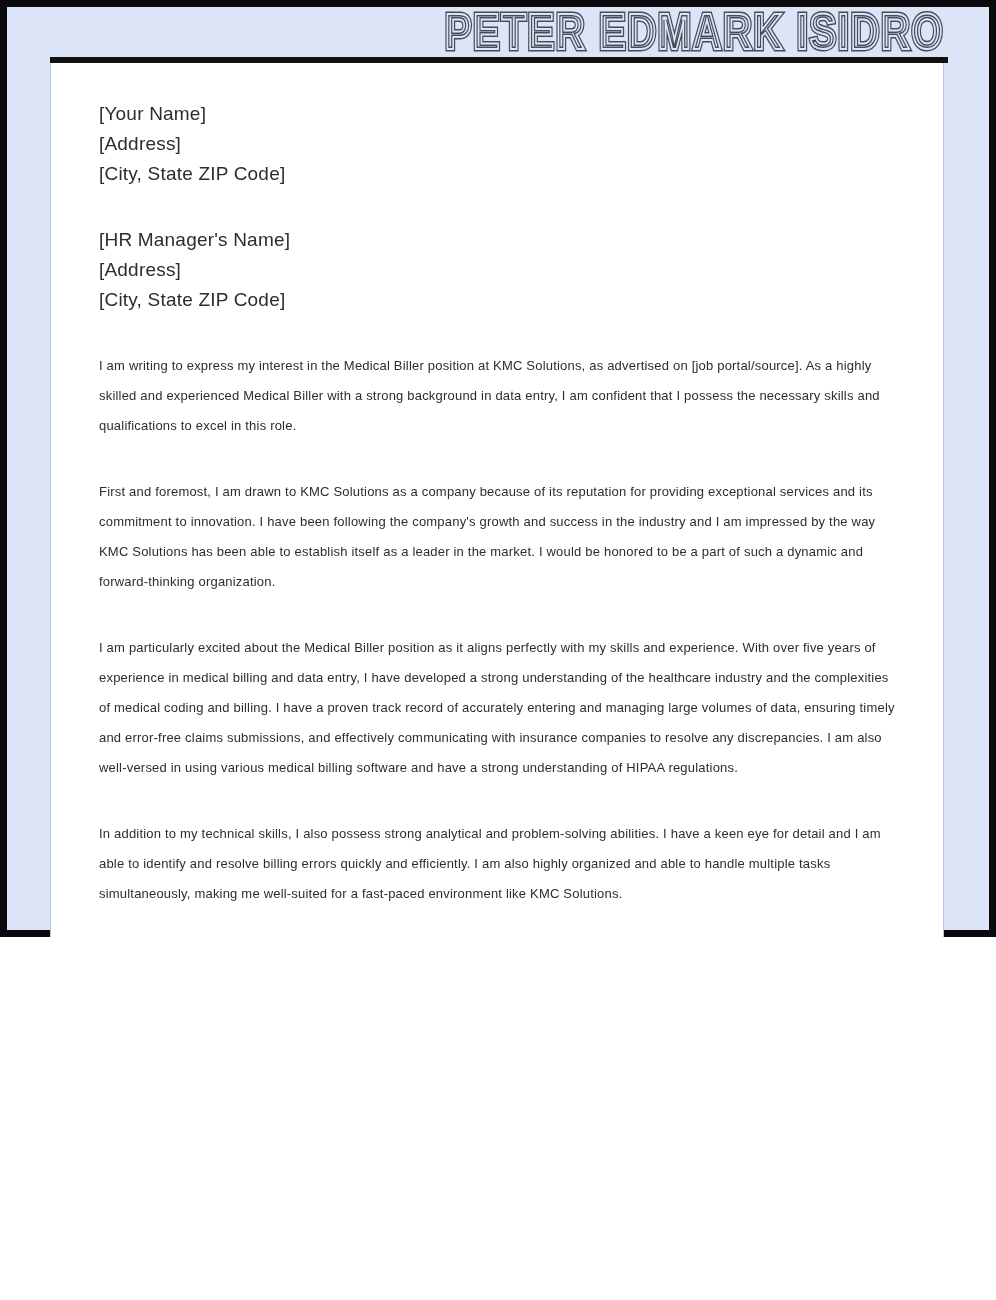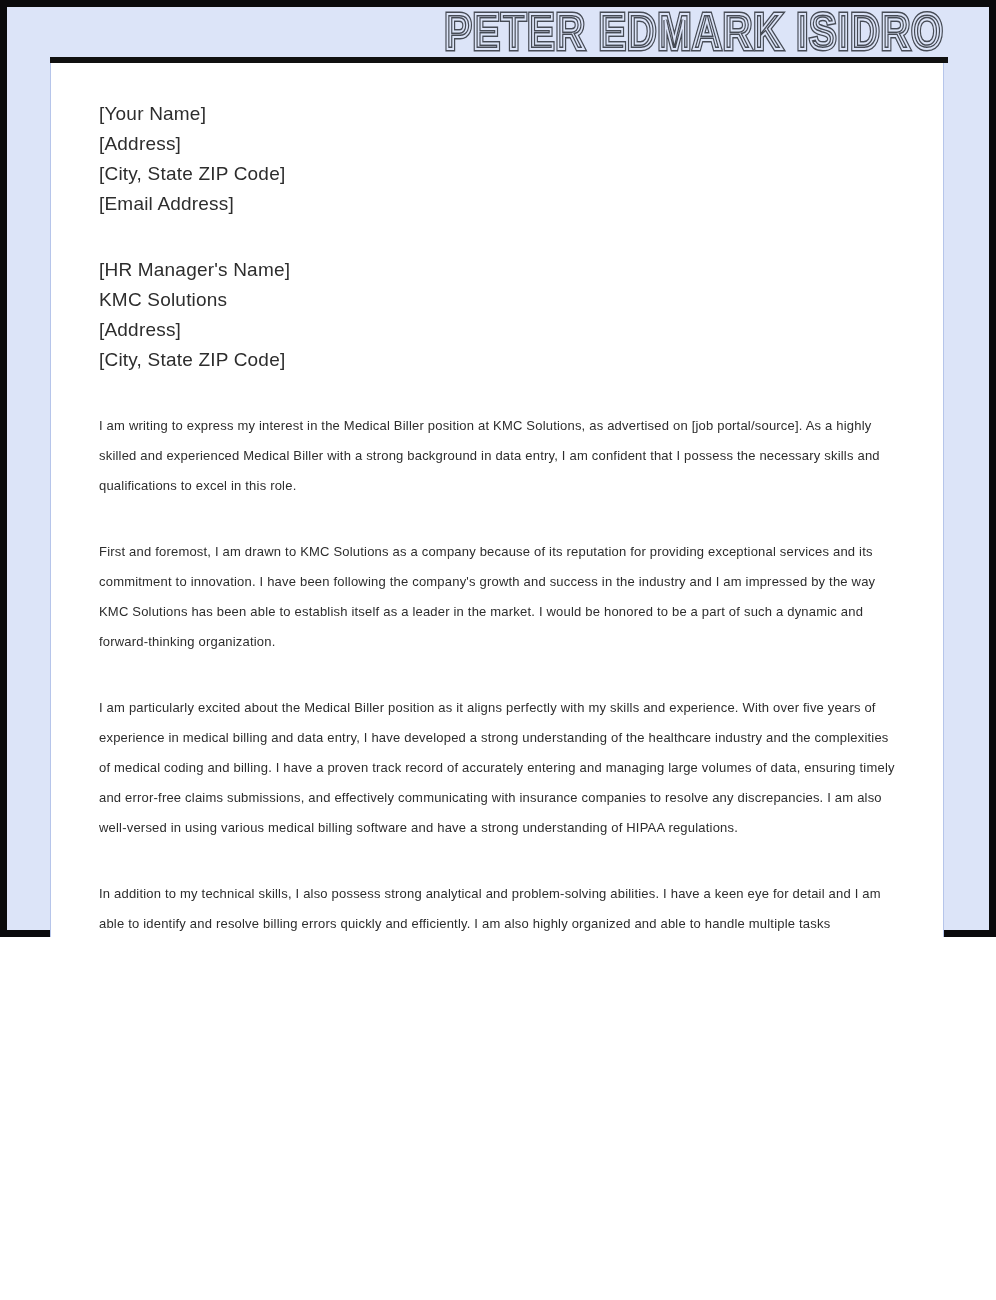--- a/index.html
+++ b/index.html
@@ -84,26 +84,24 @@
 
   <div class="header-rule"></div>
 
   <div class="page"></div>
 
   <div class="letter">
     <div class="block">
       <div class="line">[Your Name]</div>
       <div class="line">[Address]</div>
       <div class="line">[City, State ZIP Code]</div>
-      <div class="line">[Email Address]</div>
     </div>
 
     <div class="block">
       <div class="line">[HR Manager's Name]</div>
-      <div class="line">KMC Solutions</div>
       <div class="line">[Address]</div>
       <div class="line">[City, State ZIP Code]</div>
     </div>
 
 
     <p class="block para">I am writing to express my interest in the Medical Biller position at KMC Solutions, as advertised on [job portal/source]. As a highly skilled and experienced Medical Biller with a strong background in data entry, I am confident that I possess the necessary skills and qualifications to excel in this role.</p>
     <p class="block para">First and foremost, I am drawn to KMC Solutions as a company because of its reputation for providing exceptional services and its commitment to innovation. I have been following the company's growth and success in the industry and I am impressed by the way KMC Solutions has been able to establish itself as a leader in the market. I would be honored to be a part of such a dynamic and forward-thinking organization.</p>
     <p class="block para">I am particularly excited about the Medical Biller position as it aligns perfectly with my skills and experience. With over five years of experience in medical billing and data entry, I have developed a strong understanding of the healthcare industry and the complexities of medical coding and billing. I have a proven track record of accurately entering and managing large volumes of data, ensuring timely and error-free claims submissions, and effectively communicating with insurance companies to resolve any discrepancies. I am also well-versed in using various medical billing software and have a strong understanding of HIPAA regulations.</p>
     <p class="block para">In addition to my technical skills, I also possess strong analytical and problem-solving abilities. I have a keen eye for detail and I am able to identify and resolve billing errors quickly and efficiently. I am also highly organized and able to handle multiple tasks simultaneously, making me well-suited for a fast-paced environment like KMC Solutions.</p>
     <p class="block para">What I find most appealing about this particular position at KMC Solutions is the opportunity to work with a team of highly skilled professionals who are passionate about</p>

